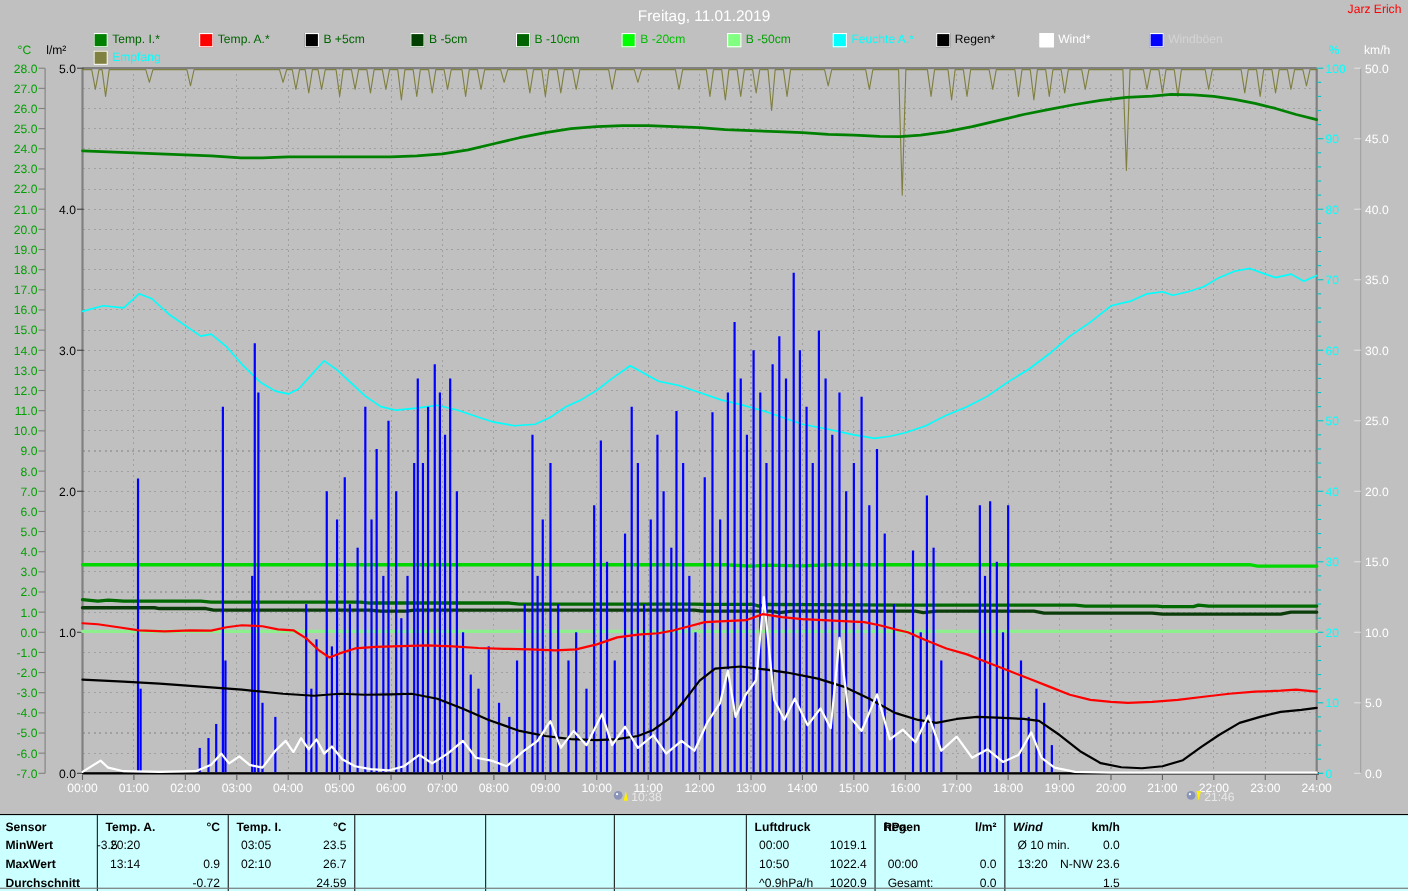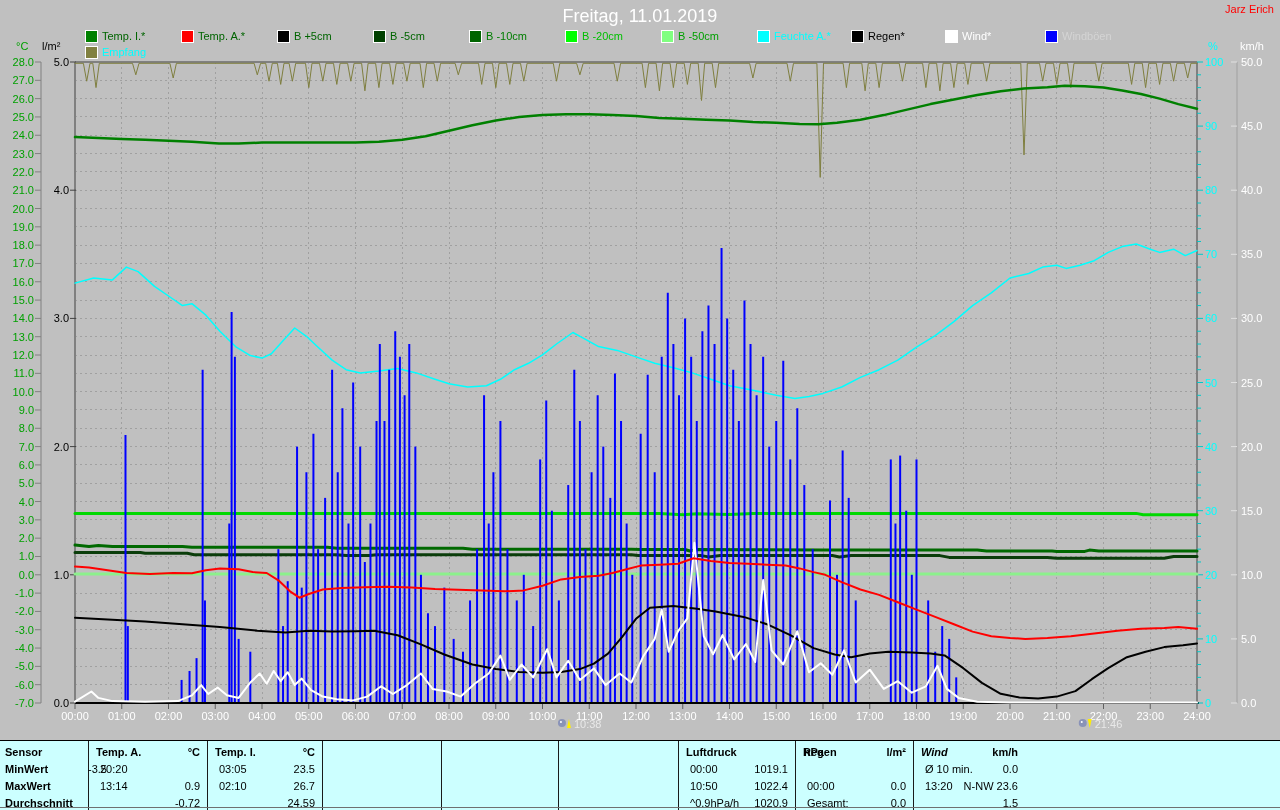--- a/index.html
+++ b/index.html
@@ -1,19 +1,19 @@
 <!DOCTYPE html>
 <html><head>
 <meta charset="utf-8">
 <style>
   html,body{margin:0;padding:0;width:1280px;height:810px;overflow:hidden;
     font-family:"Liberation Sans",sans-serif;background:#c0c0c0;}
   .abs{position:absolute;}
   #screen{position:absolute;left:0;top:0;width:1280px;height:810px;background:#c0c0c0;}
-  #title{left:0;top:6px;width:1280px;text-align:center;color:#ffffff;font-size:18px;}
+  #title{left:0;top:6px;width:1280px;text-align:center;color:#ffffff;font-size:14px;}
   #user{right:6px;top:3px;color:#ff0000;font-size:11px;}
   .axhdr{font-size:11px;}
   #hdr-c{left:16px;top:40px;color:#00a000;}
   #hdr-lm{left:42px;top:40px;color:#000000;}
   #hdr-pct{left:1208px;top:40px;color:#00ffff;}
   #hdr-kmh{left:1240px;top:40px;color:#ffffff;}
   .lgitem{position:absolute;height:13px;white-space:nowrap;}
   .lgsq{position:absolute;left:0;top:0;width:11px;height:11px;border:1px solid #ffffff;}
   .lglbl{position:absolute;left:17px;top:0;font-size:11px;line-height:13px;}
   #chart-svg{left:0;top:0;}

